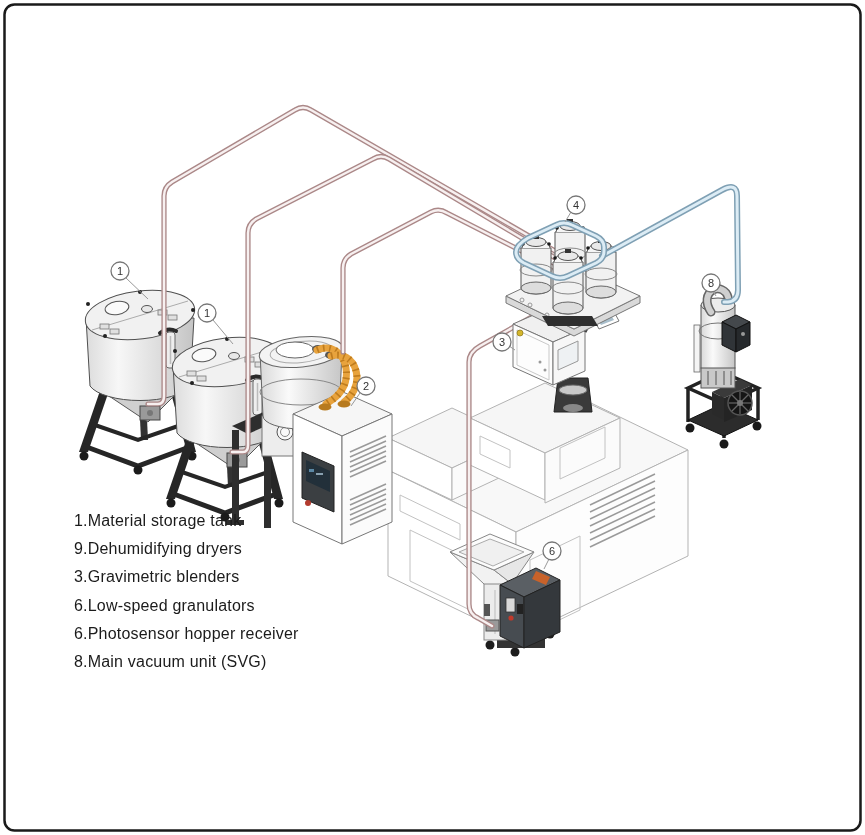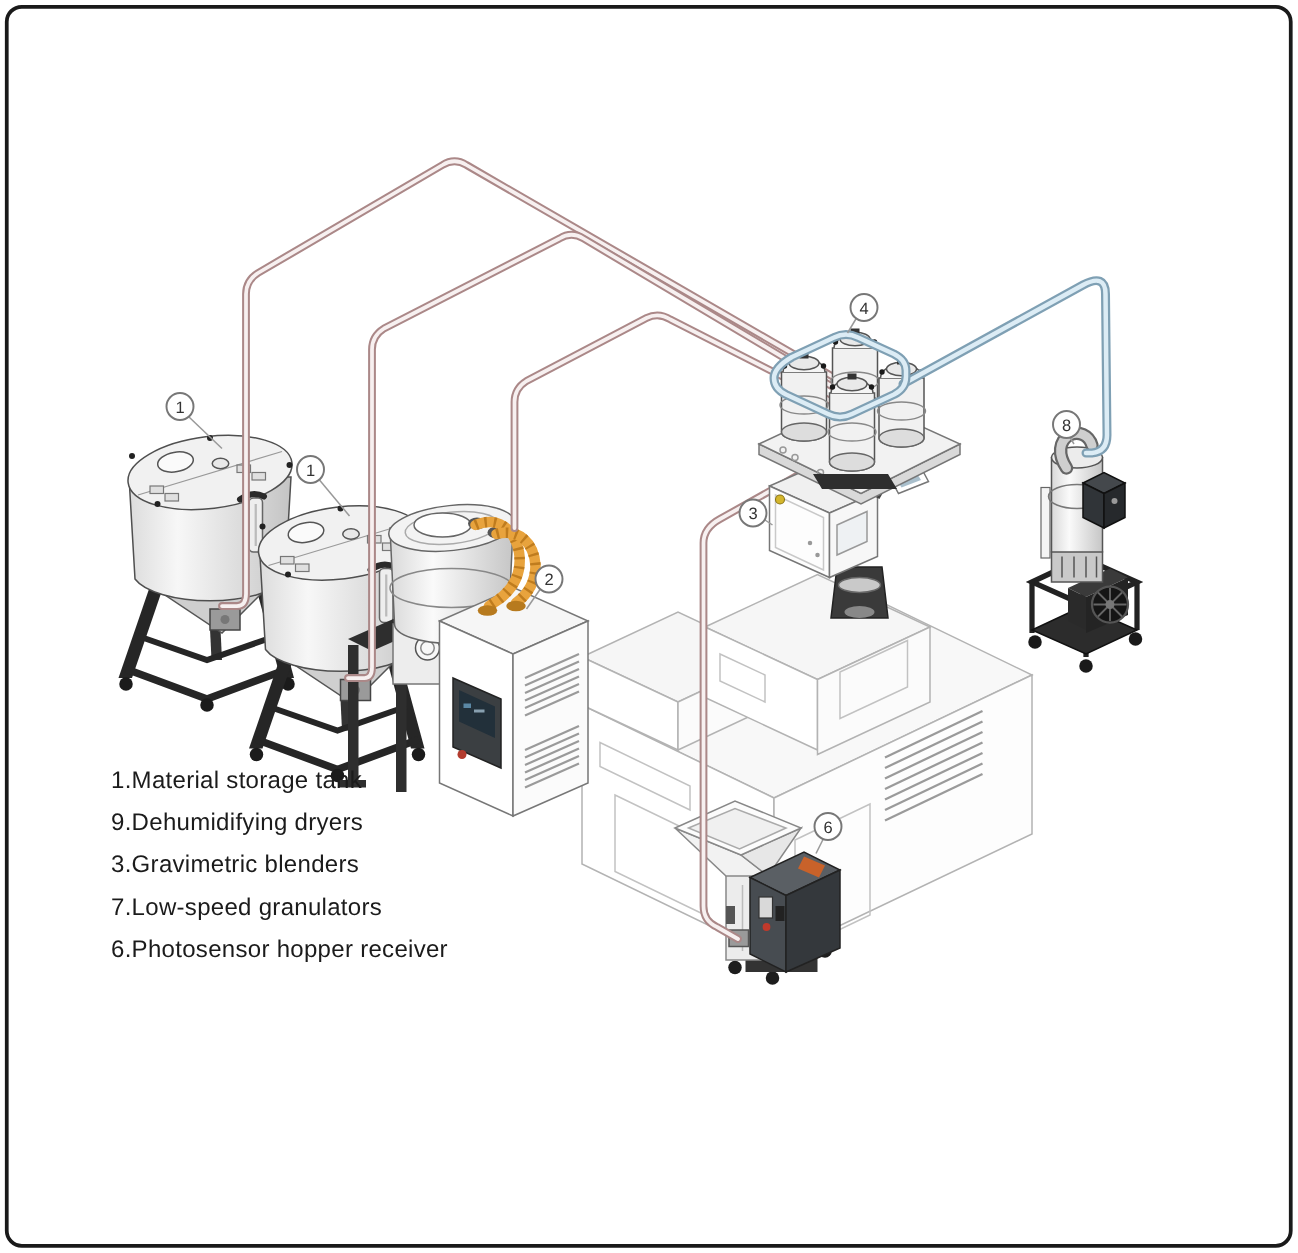--- a/index.html
+++ b/index.html
@@ -377,17 +377,18 @@
     <line class="leader" x1="713" y1="291" x2="716" y2="296"></line>
     <circle cx="711" cy="283" r="9"></circle>
     <text x="711" y="287">8</text>
   </g>
 </svg>
 
 <div class="legend">
   <div class="legend-row">1.Material storage tank</div>
   <div class="legend-row">9.Dehumidifying dryers</div>
   <div class="legend-row">3.Gravimetric blenders</div>
-  <div class="legend-row">7.Low-speed granulators</div>
+  <div class="legend-row">6.Low-speed granulators</div>
   <div class="legend-row">6.Photosensor hopper receiver</div>
+  <div class="legend-row">8.Main vacuum unit (SVG)</div>
 </div>
 
 </div>
 
 </body></html>

